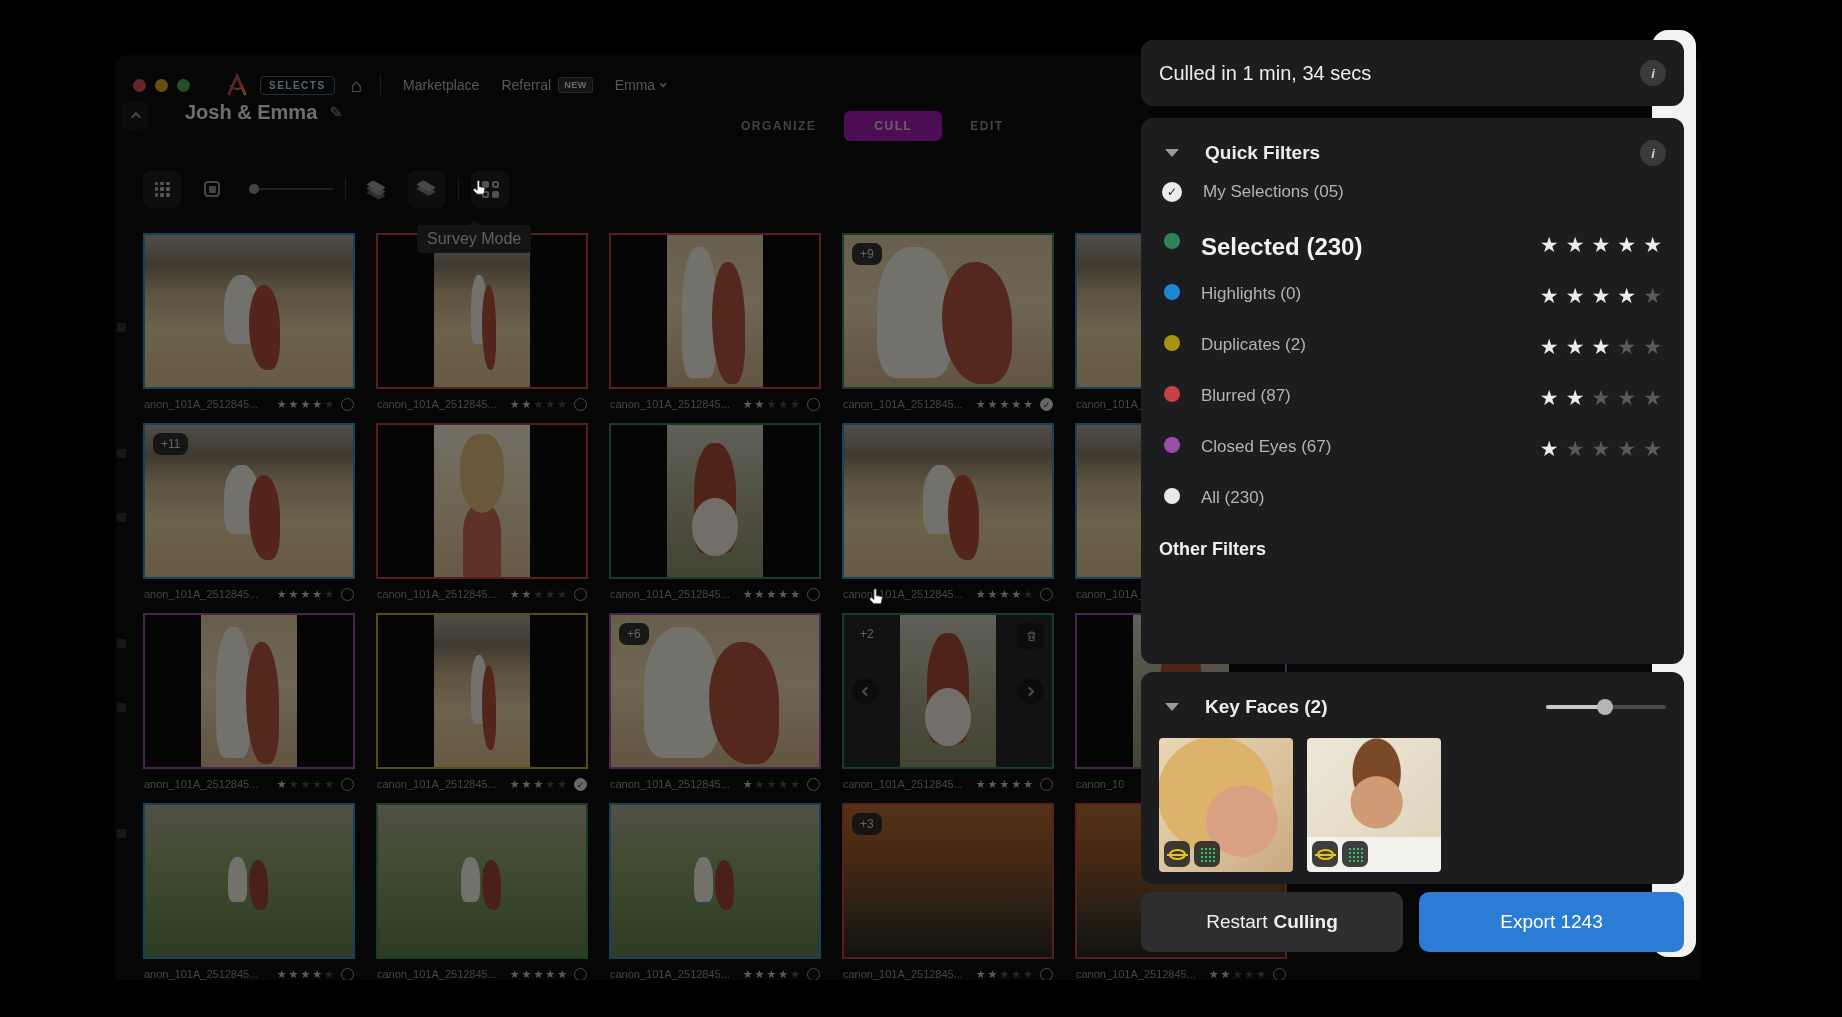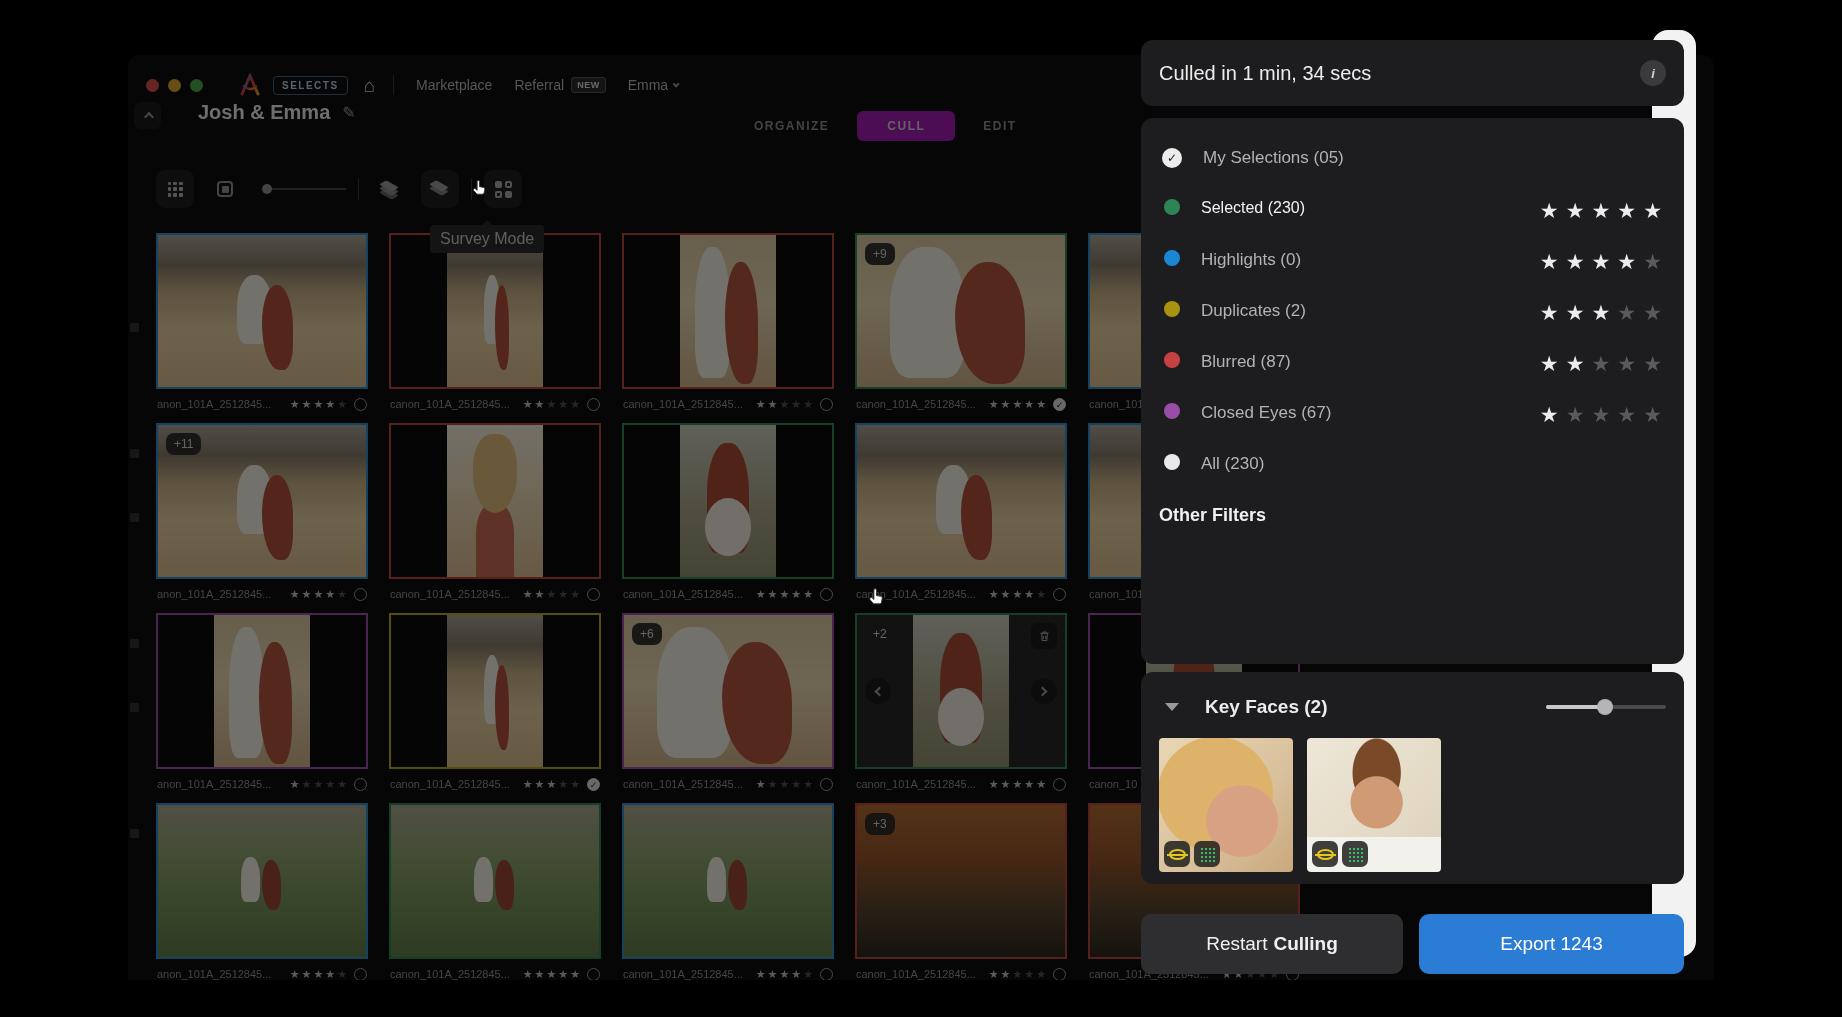--- a/index.html
+++ b/index.html
@@ -1,20 +1,20 @@
 <!DOCTYPE html>
 <html><head>
 <meta charset="utf-8">
 <style>
   html,body{margin:0;padding:0;background:#000;}
   *{box-sizing:border-box;font-family:"Liberation Sans","DejaVu Sans",sans-serif;}
   .stage{position:relative;width:1842px;height:1017px;background:#000;overflow:hidden;}
 
   
-  .app-window{position:absolute;left:128px;top:55px;width:1586px;height:925px;
+  .app-window{position:absolute;left:115px;top:55px;width:1586px;height:925px;
     background:#0d0d0d;border-radius:12px 12px 0 0;overflow:hidden;}
   .dim-overlay{position:absolute;inset:0;background:rgba(0,0,0,.52);z-index:5;pointer-events:none;}
 
   
   .topbar{position:absolute;left:18px;top:14px;height:32px;display:flex;align-items:center;z-index:1;}
   .lights{display:flex;gap:9px;align-items:center;}
   .light{width:13px;height:13px;border-radius:50%;}
   .light.r{background:#d8514a;}.light.y{background:#d8a62a;}.light.g{background:#47a84b;}
   .logo{margin-left:34px;width:26px;height:26px;display:flex;align-items:center;}
   .selects-badge{margin-left:10px;border:1px solid #44617c;border-radius:4px;color:#b7cfe2;
@@ -120,21 +120,21 @@
   .p-filters{top:118px;height:546px;padding:18px 18px 0 18px;}
   .sec-head{display:flex;align-items:center;height:34px;}
   .tri-down{width:0;height:0;border-left:7px solid transparent;border-right:7px solid transparent;border-top:8px solid #9a9a9a;margin-left:6px;}
   .sec-title{color:#ececec;font-size:19px;font-weight:700;margin-left:26px;}
   .f-rows{margin-top:12px;}
   .f-row{display:flex;align-items:flex-start;height:51px;}
   .f-dot{width:16px;height:16px;border-radius:50%;margin-left:5px;flex:0 0 auto;}
   .f-dot.check{background:#ececec;position:relative;width:20px;height:20px;margin-left:3px;}
   .f-dot.check::after{content:"✓";position:absolute;inset:0;text-align:center;line-height:20px;font-size:12px;color:#1a1a1a;font-weight:700;}
   .f-label{color:#b3b3b6;font-size:17px;margin-left:21px;}
-  .f-row.bold .f-label{color:#f2f2f2;font-weight:400;font-size:16px;}
+  .f-row.bold .f-label{color:#f2f2f2;font-weight:700;font-size:24px;}
   .f-stars{margin-left:auto;display:flex;padding-right:4px;}
   .f-stars .st{font-size:21px;color:#5a5a5c;margin-left:7px;}
   .f-stars .st.on{color:#ececec;}
   .other-title{color:#f0f0f0;font-size:18px;font-weight:700;}
   .pills{display:flex;gap:12px;margin-top:18px;}
   .pill{height:42px;border:1px solid #4e4e50;border-radius:21px;background:transparent;display:flex;align-items:center;
     padding:0 20px;gap:9px;}
   .pill .pl{color:#e5e5e5;font-size:15px;}
   .pill .pc{color:#9a9a9e;font-size:15px;}
   .p-faces{top:672px;height:212px;padding:18px 18px 0 18px;}
@@ -151,21 +151,21 @@
   .face-man{background:
     linear-gradient(0deg,#f3f1ec 0 26%, transparent 26%),
     radial-gradient(circle at 52% 48%, #cf9a74 0 26%, transparent 27%),
     radial-gradient(ellipse at 52% 26%, #7a4a28 0 24%, transparent 25%),
     linear-gradient(135deg,#eee7d8 0%,#ddd2ba 100%);}
   .face-badges{position:absolute;left:5px;bottom:5px;display:flex;gap:4px;}
   .fb{width:26px;height:26px;border-radius:7px;background:rgba(30,30,30,.85);display:flex;align-items:center;justify-content:center;}
   .eye-glyph{position:relative;width:17px;height:11px;border:2px solid #e6c619;border-radius:50%;}
   .eye-glyph::after{content:"";position:absolute;left:-4px;right:-4px;top:50%;height:2px;background:#e6c619;}
   .dots-glyph{width:15px;height:15px;background-image:radial-gradient(#35c06a 1.2px, transparent 1.4px);background-size:4px 4px;}
-  .p-footer{position:absolute;left:0;top:914px;width:543px;display:flex;gap:16px;}
+  .p-footer{position:absolute;left:0;top:892px;width:543px;display:flex;gap:16px;}
   .btn{height:60px;border:none;border-radius:10px;font-size:19px;display:flex;align-items:center;justify-content:center;gap:6px;}
   .btn-restart{width:262px;background:#2e2e30;color:#f0f0f0;}
   .btn-restart .b{font-weight:800;}
   .btn-export{width:265px;background:#2a7cd4;color:#ffffff;font-weight:500;}
 
   
   .cursor{position:absolute;z-index:30;}
 </style>
 </head>
 <body>
@@ -710,20 +710,25 @@
 
   <div class="panel-backing"></div>
   <div class="panel">
 
     <div class="p-card p-header">
       <span class="p-title">Culled in 1 min, 34 secs</span>
       <button class="info-icon"></button>
     </div>
 
     <div class="p-card p-filters">
+      <div class="sec-head">
+        <span class="tri-down"></span>
+        <span class="sec-title">Quick Filters</span>
+        <button class="info-icon"></button>
+      </div>
       <div class="f-rows">
   <div class="f-row">
     <span class="f-dot check"></span>
     <span class="f-label">My Selections (05)</span>
 
   </div>
 
   <div class="f-row bold">
     <span class="f-dot" style="background: rgb(46, 132, 85);"></span>
     <span class="f-label">Selected (230)</span>

